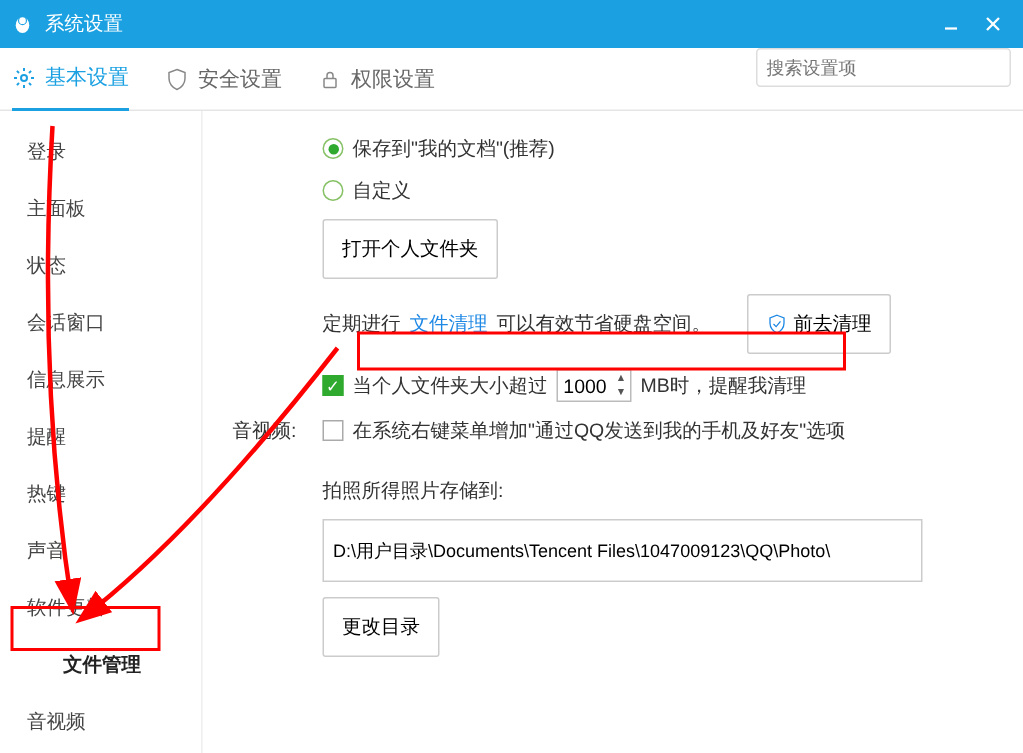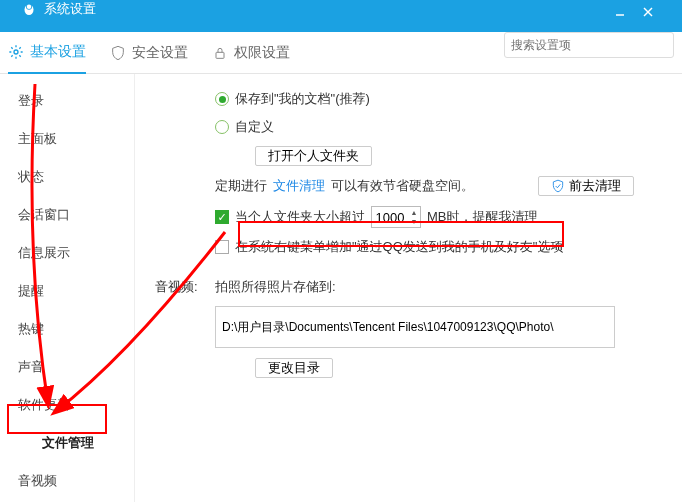--- a/index.html
+++ b/index.html
@@ -1,18 +1,18 @@
 <!DOCTYPE html>
 <html><head>
 <meta charset="utf-8">
 <style>
 * { margin: 0; padding: 0; box-sizing: border-box; font-family: "Microsoft YaHei", sans-serif; }
 body { width: 682px; height: 502px; overflow: hidden; background: #fff; position: relative; }
 
-.titlebar { height: 32px; background: #1ba1e2; display: flex; padding: 0 20px; color: #fff; }
+.titlebar { height: 32px; background: #1ba1e2; display: flex; align-items: center; padding: 0 6px; color: #fff; }
 .titlebar .logo { width: 18px; height: 18px; margin-right: 6px; display: flex; align-items: center; justify-content: center; }
 .titlebar .title { font-size: 13px; flex: 1; }
 .titlebar .ctrl { width: 28px; height: 24px; display: flex; align-items: center; justify-content: center; cursor: pointer; }
 .titlebar .ctrl svg { stroke: #fff; fill: none; }
 
 .tabbar { height: 42px; display: flex; align-items: flex-start; padding: 0 8px; border-bottom: 1px solid #e5e5e5; gap: 24px; }
 .tabbar .tab { display: flex; align-items: center; gap: 6px; font-size: 14px; color: #666; cursor: pointer; height: 42px; }
 .tabbar .tab.active { color: #1ba1e2; border-bottom: 2px solid #1ba1e2; }
 .tabbar .tab svg { width: 16px; height: 16px; }
 .tabbar .spacer { flex: 1; }
@@ -23,21 +23,21 @@
 .body { display: flex; height: calc(502px - 32px - 42px); }
 .sidebar { width: 135px; border-right: 1px solid #eee; padding-top: 8px; position: relative; }
 .sidebar .item { padding: 10px 18px; font-size: 13px; color: #444; cursor: pointer; }
 .sidebar .item.active { font-weight: bold; color: #222; padding-left: 42px; }
 
 .content { flex: 1; padding: 8px 20px 0 0; position: relative; font-size: 13px; color: #333; }
 .content .row { margin-left: 80px; margin-bottom: 10px; display: flex; align-items: center; gap: 6px; }
 .content .sectionlabel { position: absolute; left: 20px; font-size: 13px; color: #333; }
 .radio { width: 14px; height: 14px; border: 1px solid #86c166; border-radius: 50%; display: inline-flex; align-items: center; justify-content: center; }
 .radio.checked::after { content: ""; width: 7px; height: 7px; background: #2faa2f; border-radius: 50%; }
-.btn { border: 1px solid #ccc; background: #fff; padding: 0 12px; font-size: 13px; border-radius: 2px; cursor: pointer; display: inline-flex; align-items: center; gap: 4px; margin-left: 40px; }
+.btn { border: 1px solid #ccc; background: #fff; padding: 10px 12px; font-size: 13px; border-radius: 2px; cursor: pointer; display: inline-flex; align-items: center; gap: 4px; }
 .numbox { width: 50px; height: 22px; border: 1px solid #bbb; display: flex; align-items: center; }
 .numbox input { width: 36px; border: none; outline: none; text-align: center; font-size: 13px; }
 .numbox .spin { width: 12px; display: flex; flex-direction: column; font-size: 7px; line-height: 9px; text-align: center; color: #555; }
 .check { width: 14px; height: 14px; border: 1px solid #aaa; display: inline-flex; align-items: center; justify-content: center; }
 .check.checked { background: #2faa2f; border-color: #2faa2f; }
 .check.checked::after { content: "✓"; color: #fff; font-size: 11px; }
 .link { color: #1e88e5; }
 .pathbox { width: 400px; height: 24px; border: 1px solid #ccc; padding: 20px 6px; font-size: 12px; background: #fff; }
 
 .redbox1 { position: absolute; border: 2px solid red; pointer-events: none; top: 221px; left: 238px; width: 326px; height: 26px; }

